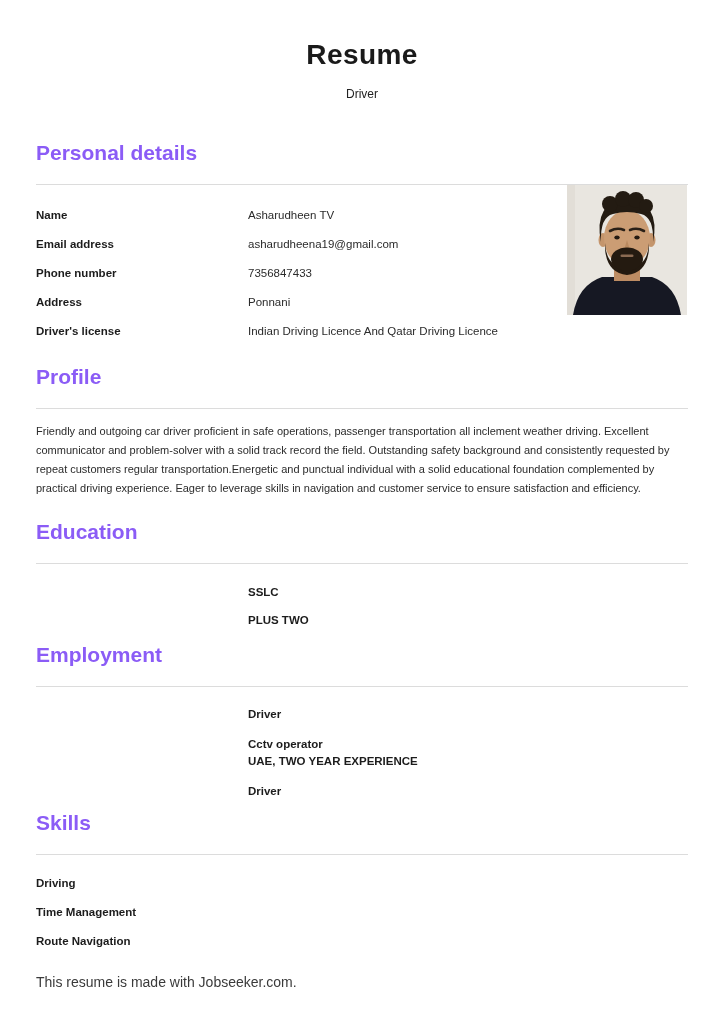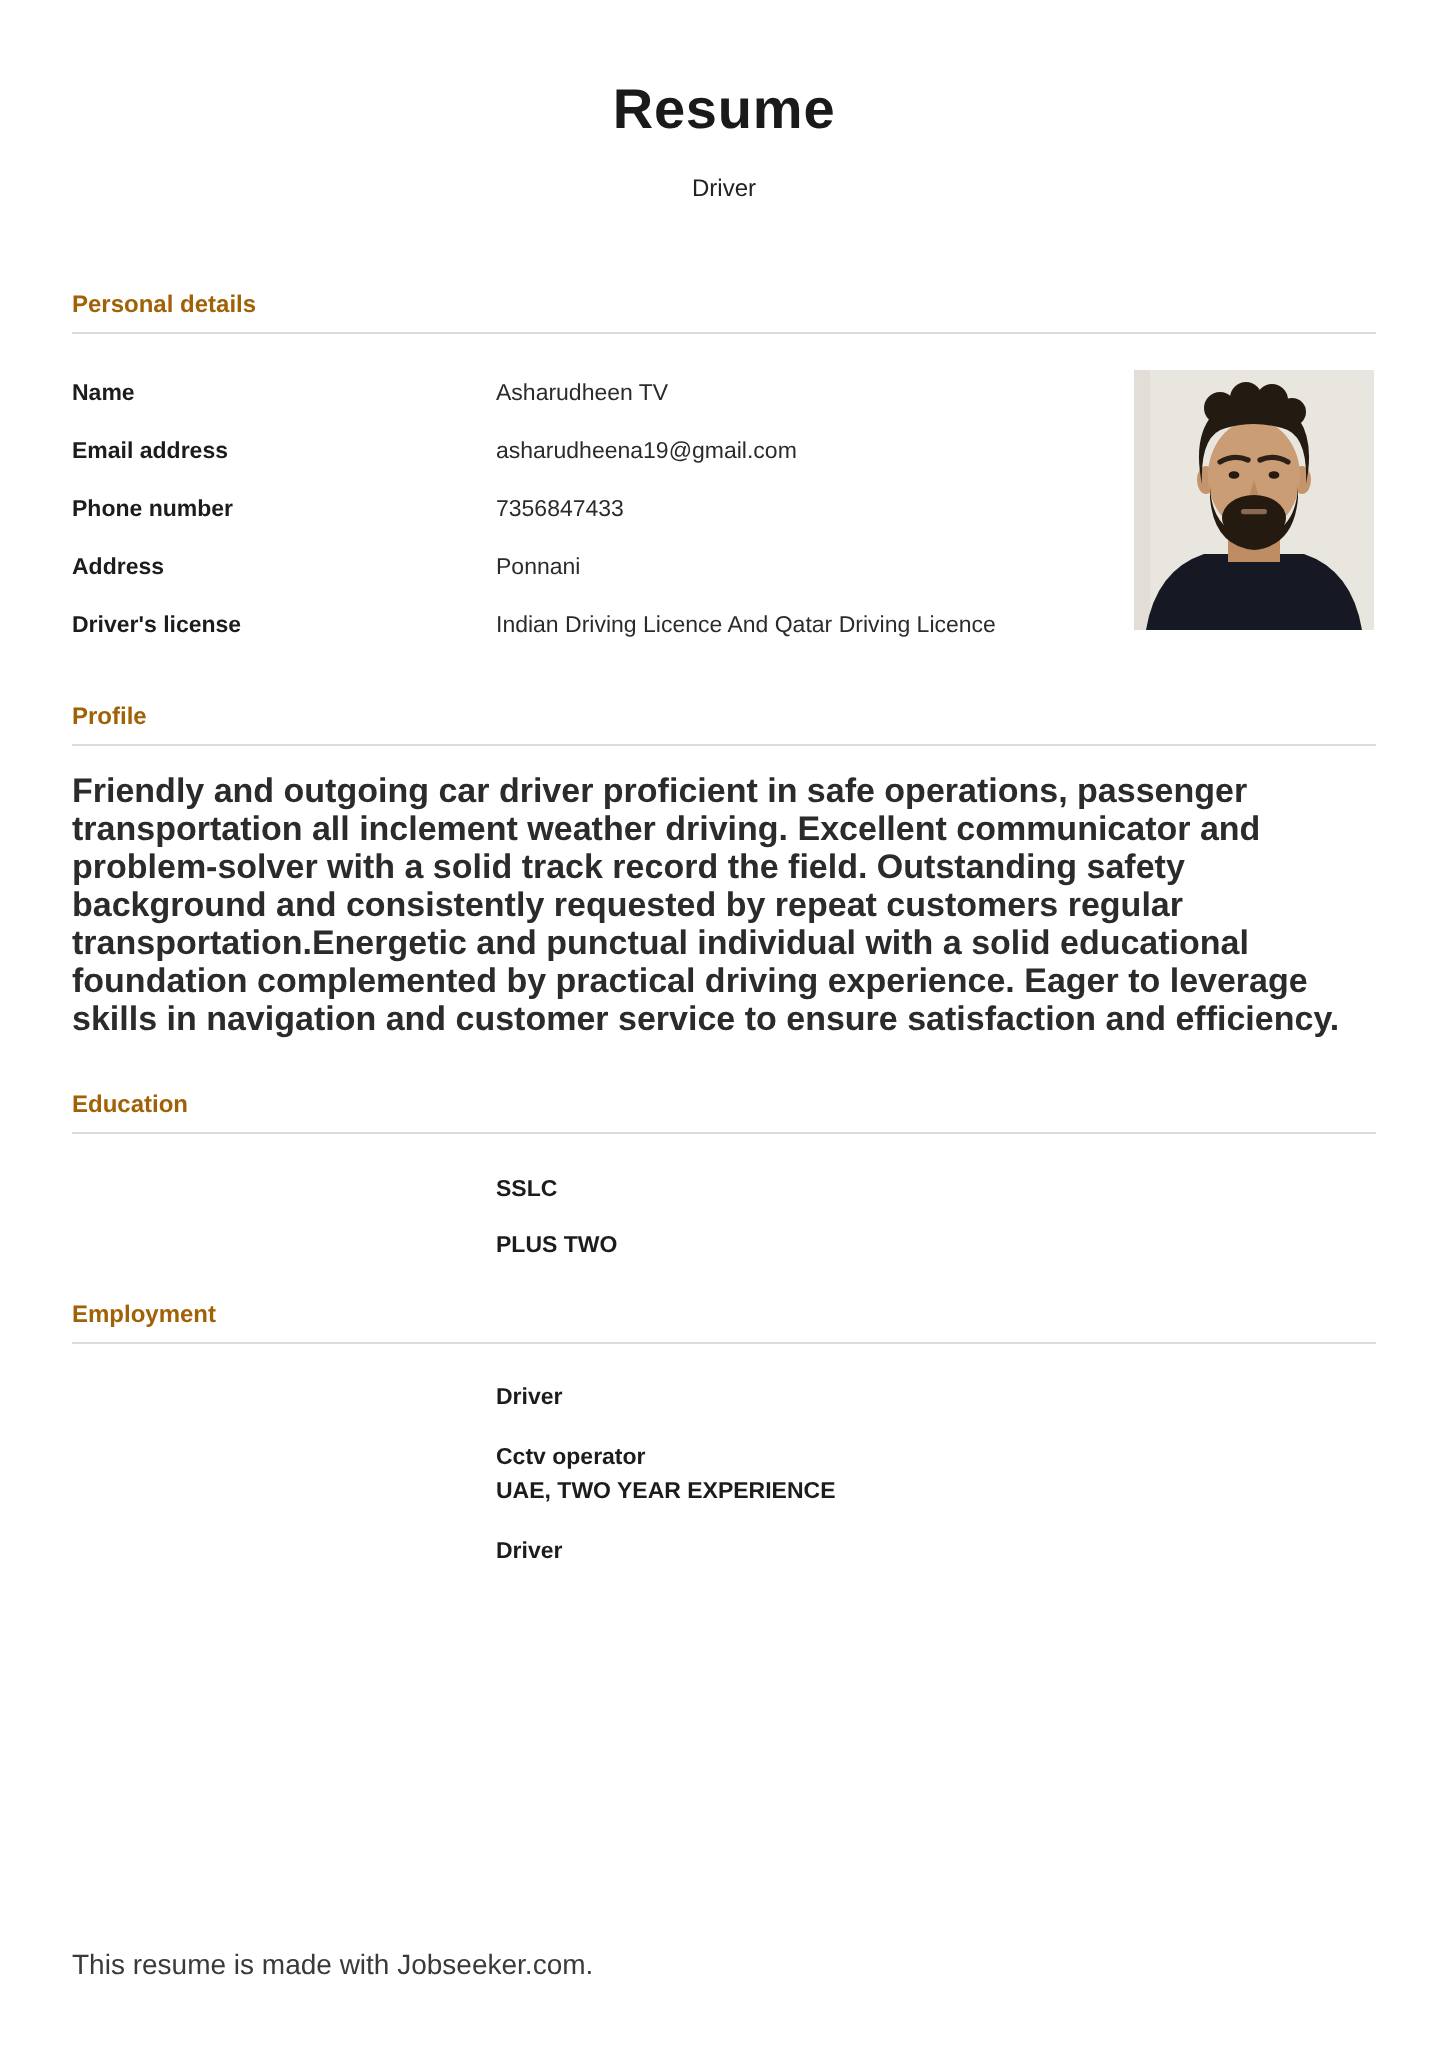--- a/index.html
+++ b/index.html
@@ -35,25 +35,25 @@
   }
   .doc-subtitle {
     margin-top: 16px;
     font-size: 12px;
     color: #222222;
     line-height: 14px;
   }
   
   .section h2 {
     margin: 0;
-    font-size: 12px;
-    font-weight: 700;
-    color: #a16207;
+    font-size: 21px;
+    font-weight: 700;
+    color: #8b5cf6;
     line-height: 19px;
-    padding-bottom: 4px;
+    padding-bottom: 22px;
     border-bottom: 1px solid #dcdcdc;
   }
   .section-personal   { margin-top: 42px; }
   .section-profile    { margin-top: 29px; }
   .section-education  { margin-top: 24px; }
   .section-employment { margin-top: 18px; }
   .section-skills     { margin-top: 13px; }
 
   
   .pd-grid {
@@ -73,25 +73,24 @@
     left: 567px;
     top: 185px;
     width: 120px;
     height: 130px;
     overflow: hidden;
   }
 
   
   .profile-text {
     margin: 13px 0 0 0;
-    font-size: 17px;
+    font-size: 11px;
     line-height: 19px;
     color: #2b2b2b;
     max-width: 648px;
-    font-weight: bold;
   }
 
   
   .edu-list { margin-top: 21px; }
   .edu-item {
     margin-left: 212px;
     margin-bottom: 14px;
     font-size: 11.5px;
     line-height: 14px;
     font-weight: 700;
@@ -211,16 +210,24 @@
       <div class="emp-item">
         <div class="emp-title">Cctv operator</div>
         <div class="emp-detail">UAE, TWO YEAR EXPERIENCE</div>
       </div>
       <div class="emp-item">
         <div class="emp-title">Driver</div>
       </div>
     </div>
   </section>
 
+  <section class="section section-skills">
+    <h2>Skills</h2>
+    <div class="skill-list">
+      <div class="skill-item">Driving</div>
+      <div class="skill-item">Time Management</div>
+      <div class="skill-item">Route Navigation</div>
+    </div>
+  </section>
 
   <div class="footer">This resume is made with Jobseeker.com.</div>
 
 </div>
 
 </body></html>

